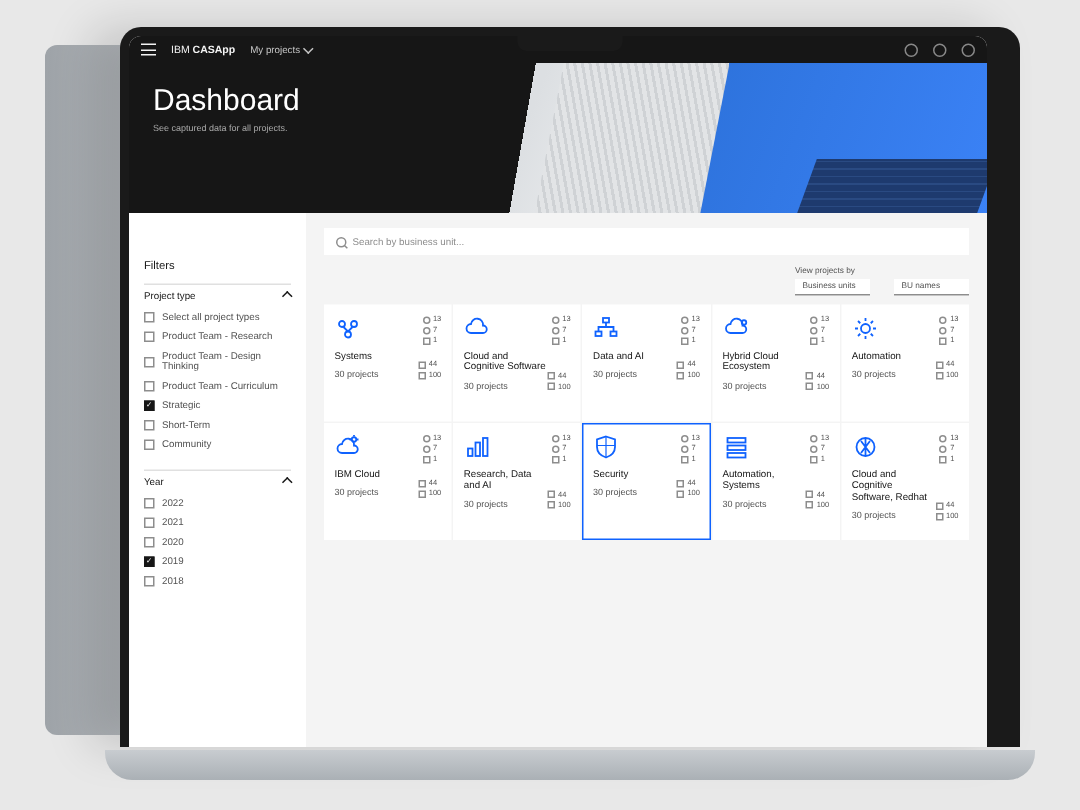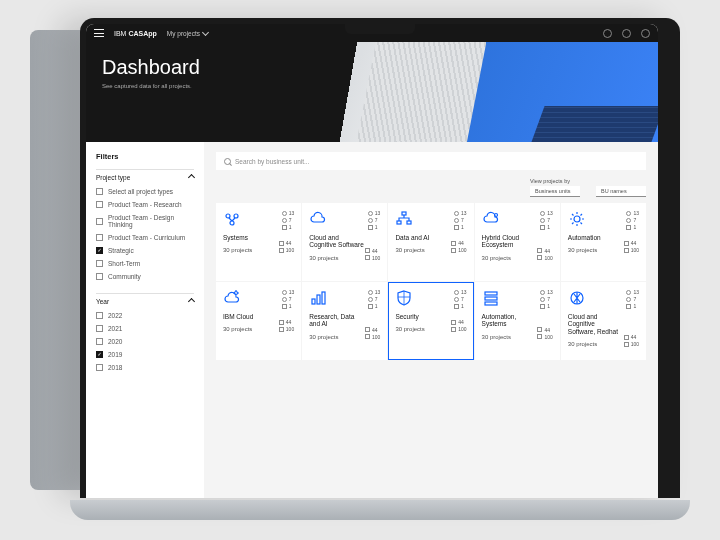--- a/index.html
+++ b/index.html
@@ -26,21 +26,21 @@
   
   .hero { height: 100px; background: linear-gradient(100deg,#161616 0%,#161616 46%,transparent 46%), linear-gradient(110deg,#dcdfe2 46%,#e8eaec 55%,#2a6fd6 55%,#3b82f6 100%); position: relative; padding: 14px 16px; }
   .hero h1 { color: #fff; font-size: 20px; font-weight: 300; }
   .hero p { color: #aaa; font-size: 6px; margin-top: 4px; }
   .building { position: absolute; right: 30%; top: 0; width: 130px; height: 100%; background: repeating-linear-gradient(80deg,#e2e4e6 0 3px,#cfd2d5 3px 5px); clip-path: polygon(15% 0,100% 0,85% 100%,0 100%); }
   .solar { position: absolute; right: 0; bottom: 0; width: 120px; height: 36px; background: repeating-linear-gradient(0deg,#1e3a6e 0 4px,#2a4a82 4px 5px); transform: skewX(-20deg); }
 
   
   .body { flex: 1; display: flex; background: #f4f4f4; overflow: hidden; }
   .sidebar { width: 118px; background: #fff; padding: 10px 10px; font-size: 6.5px; overflow-y: auto; }
-  .sb-title { font-size: 7.5px; font-weight: 700; margin-bottom: 8px; }
+  .sb-title { font-size: 7.5px; font-weight: 400; margin-bottom: 8px; margin-top: 20px; }
   .sb-group { margin-bottom: 10px; }
   .sb-group-head { display: flex; justify-content: space-between; align-items: center; font-weight: 500; padding: 4px 0; border-top: 1px solid #e0e0e0; }
   .sb-group-head .chev2 { width: 5px; height: 5px; border-right: 1px solid #161616; border-bottom: 1px solid #161616; transform: rotate(-135deg); }
   .sb-item { display: flex; align-items: center; gap: 5px; padding: 3px 0; color: #525252; }
   .cb { width: 7px; height: 7px; border: 1px solid #8d8d8d; display: inline-flex; align-items: center; justify-content: center; flex-shrink: 0; }
   .cb.checked { background: #161616; border-color: #161616; }
   .cb.checked::after { content: "✓"; color: #fff; font-size: 5px; line-height: 1; }
   
   .main { flex: 1; padding: 10px 12px; overflow-y: auto; }
   .search { background: #fff; height: 18px; display: flex; align-items: center; padding: 0 8px; gap: 4px; color: #8d8d8d; font-size: 6.5px; margin-bottom: 8px; }

